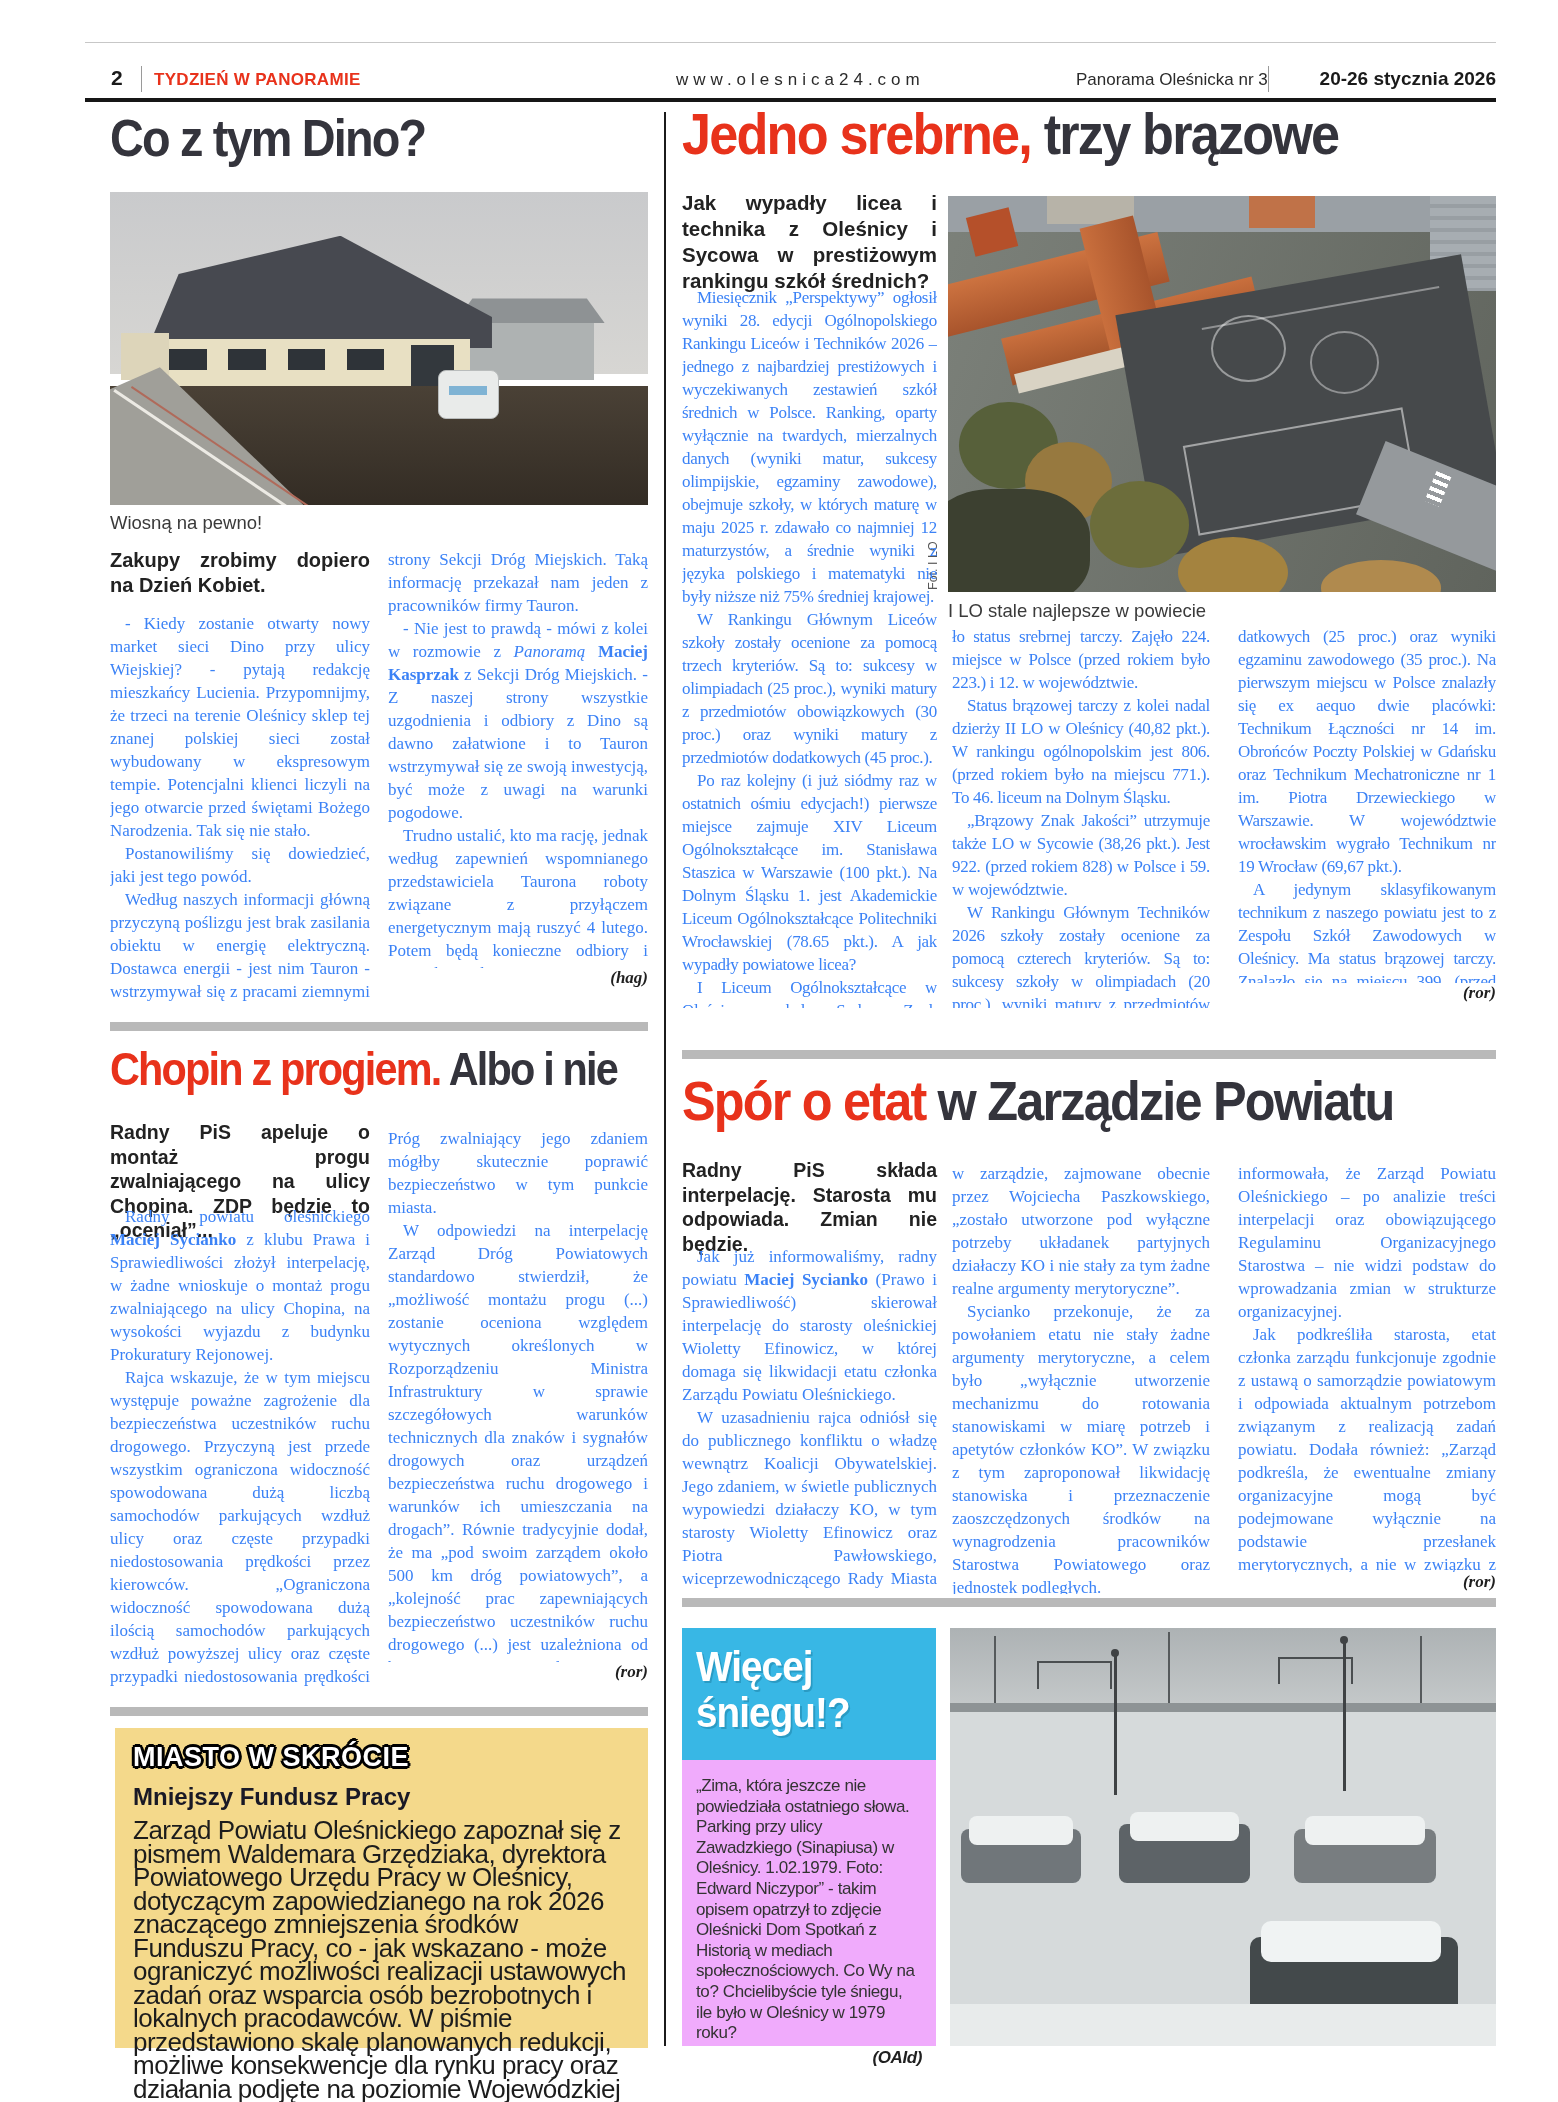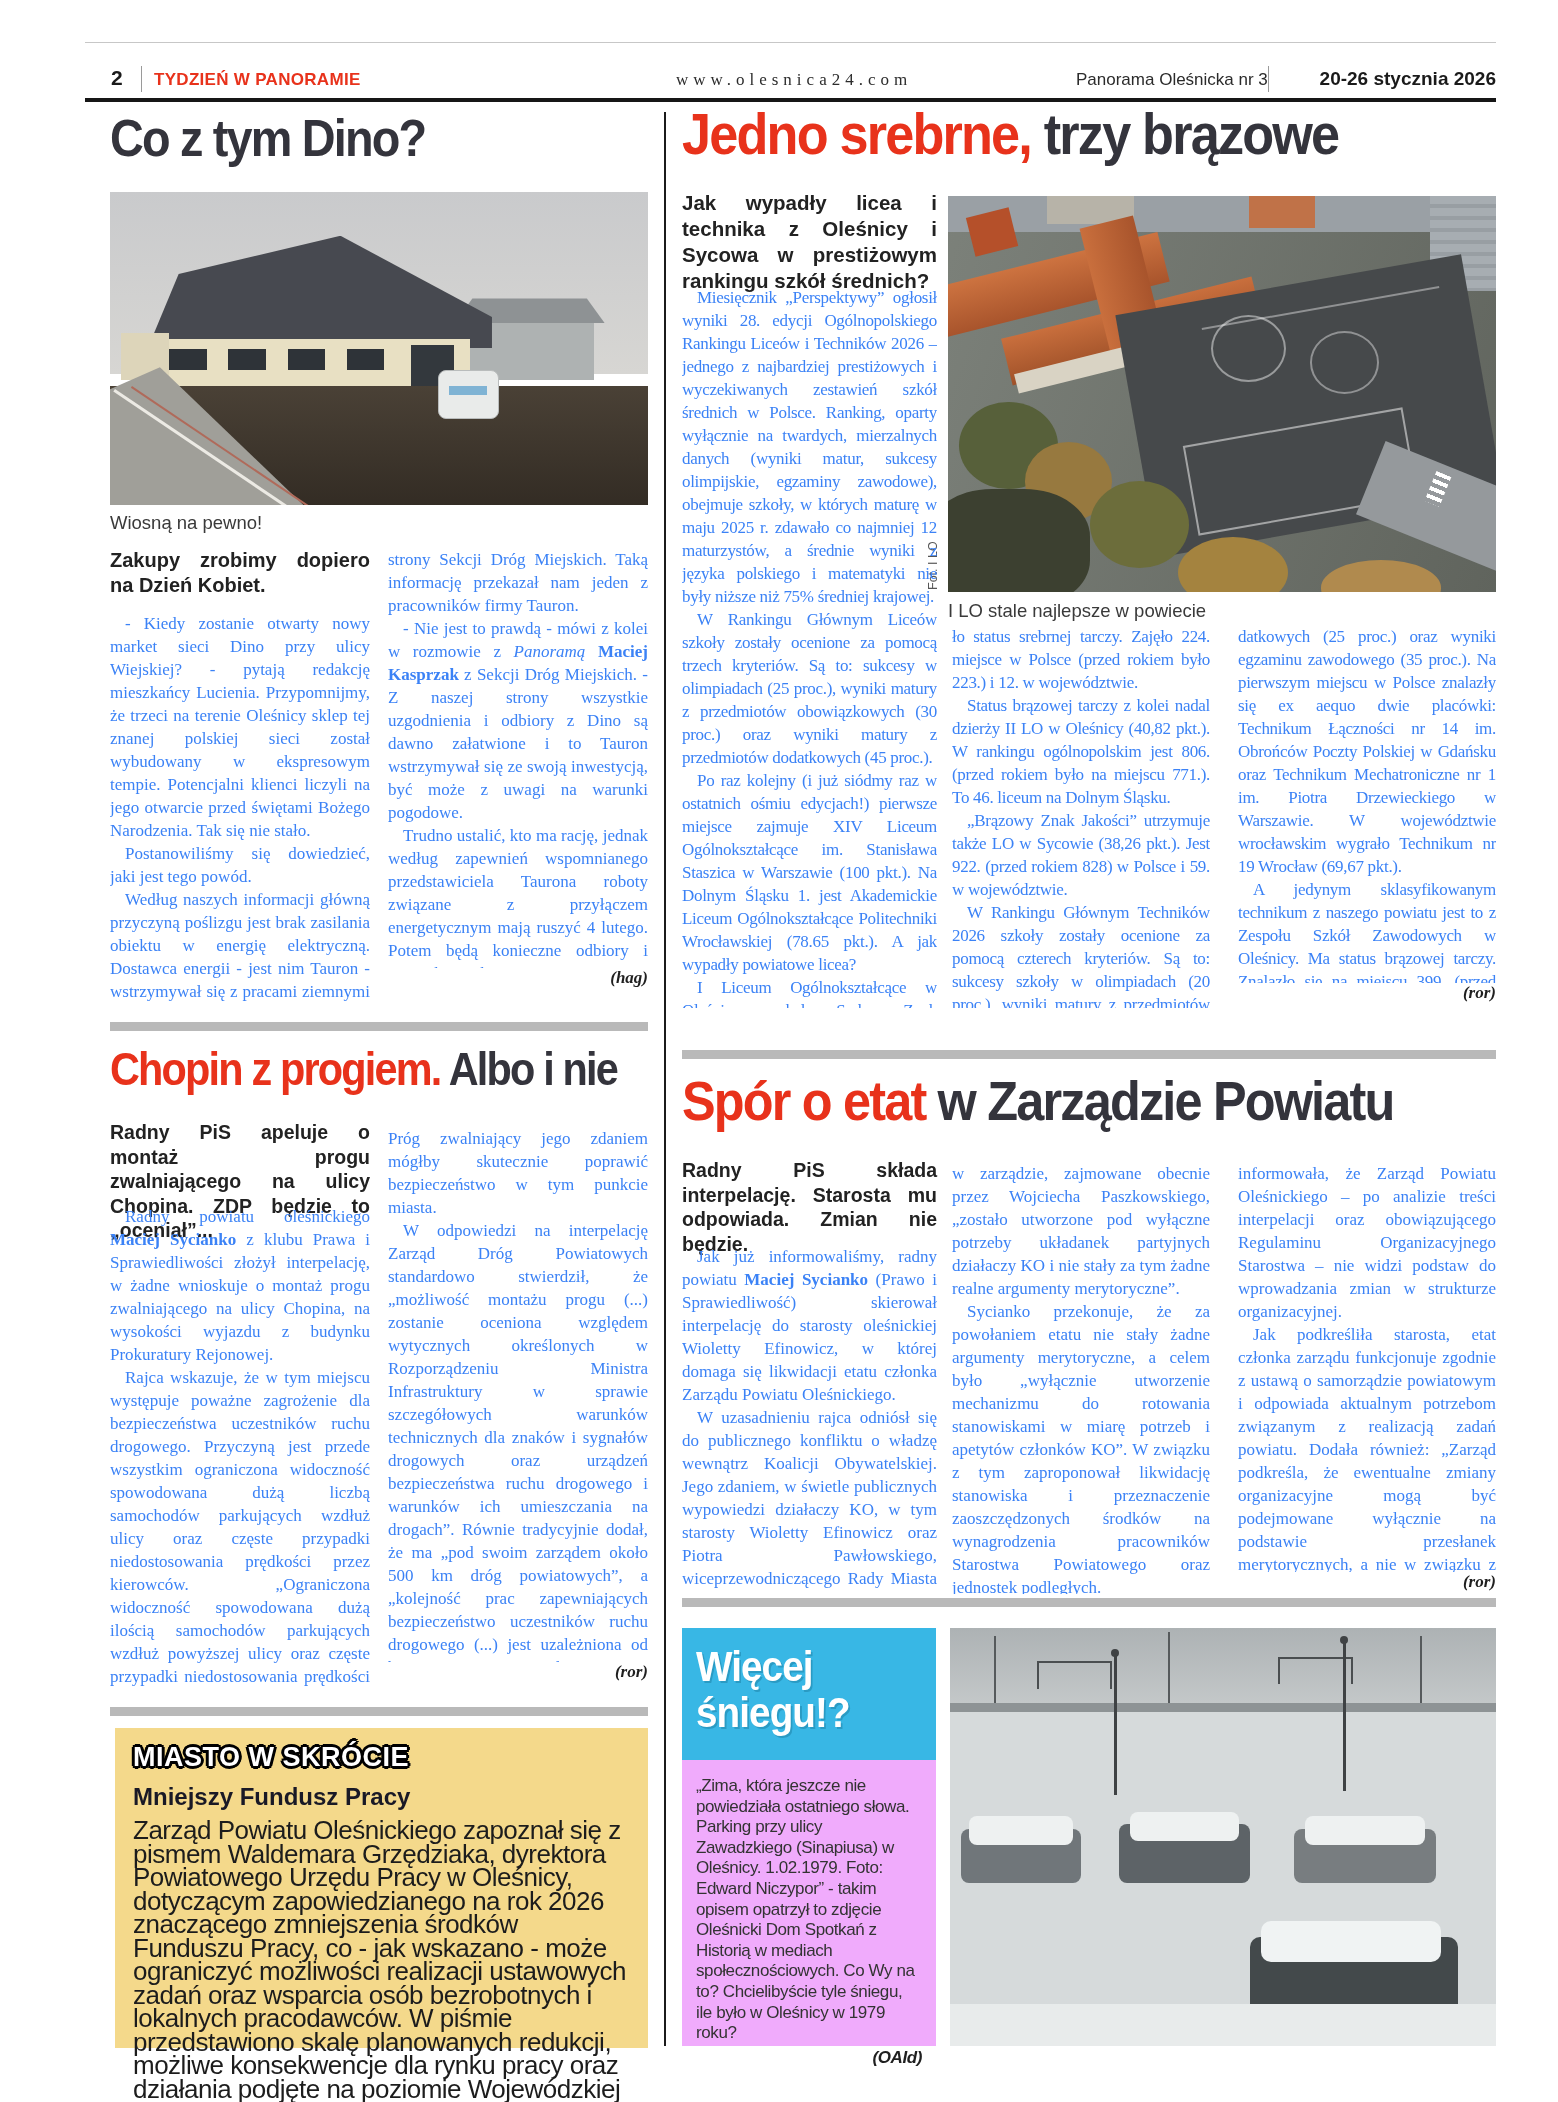--- a/index.html
+++ b/index.html
@@ -4,21 +4,21 @@
 <style>
   html,body{margin:0;padding:0;}
   body{position:relative;width:1558px;height:2102px;background:#ffffff;overflow:hidden;
        font-family:"Liberation Serif", serif;color:#222;}
   .abs{position:absolute;}
   
   .toprule{left:85px;top:42px;width:1411px;height:1px;background:#c7c7c7;}
   .hdr-num{left:111px;top:66px;font-family:"Liberation Sans",sans-serif;font-weight:700;font-size:21px;color:#1a1a1a;}
   .hdr-sep{width:1px;height:26px;background:#9a9a9a;top:66px;}
   .hdr-section{left:154px;top:70px;font-family:"Liberation Sans",sans-serif;font-weight:700;font-size:17px;color:#e8321b;letter-spacing:.3px;}
-  .hdr-site{left:676px;top:70px;font-family:Liberation Serif, serif;font-size:17px;color:#2b2b2b;letter-spacing:5px;}
+  .hdr-site{left:676px;top:70px;font-family:Liberation Sans, sans-serif;font-size:17px;color:#2b2b2b;letter-spacing:5px;}
   .hdr-issue{left:1076px;top:70px;font-family:"Liberation Sans",sans-serif;font-size:17px;color:#2b2b2b;}
   .hdr-date{left:1276px;top:68px;width:220px;text-align:right;font-family:"Liberation Sans",sans-serif;font-weight:700;font-size:19px;color:#1a1a1a;}
   .hdr-rule{left:85px;top:98px;width:1411px;height:4px;background:#161616;}
   
   .vrule{left:664px;top:112px;width:2px;height:1934px;background:#1b1b1b;}
   .gbar{height:9px;background:#b9b9b9;}
   
   .headline{font-family:"Liberation Sans",sans-serif;font-weight:700;color:#34343c;letter-spacing:-2px;white-space:nowrap;transform:scaleX(.9);transform-origin:left top;}
   .hl-red{color:#e8321b;}
   

